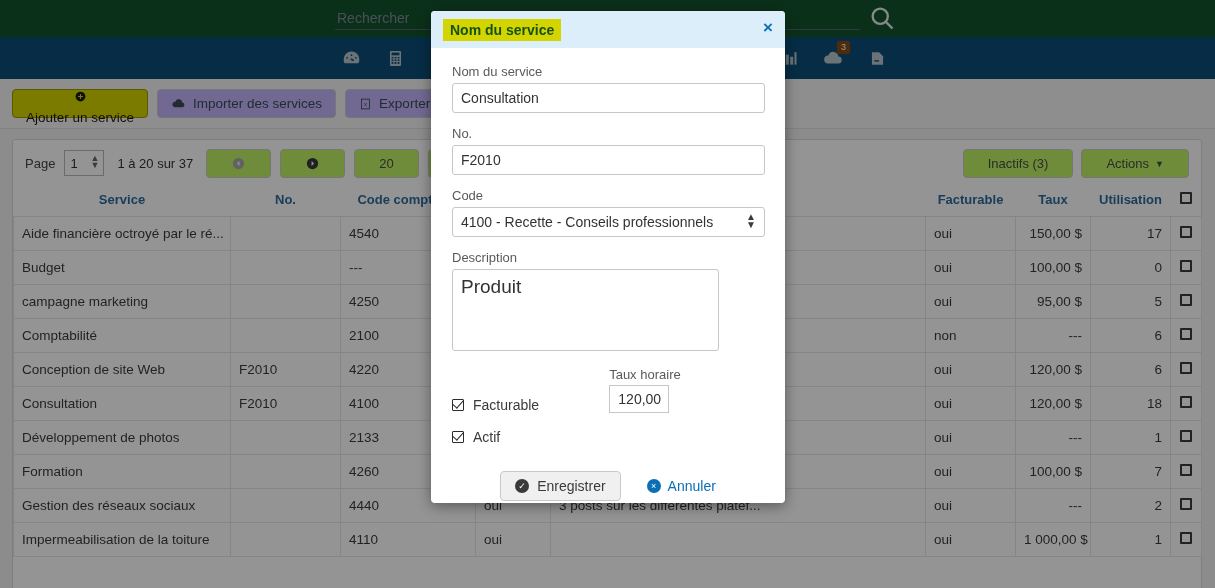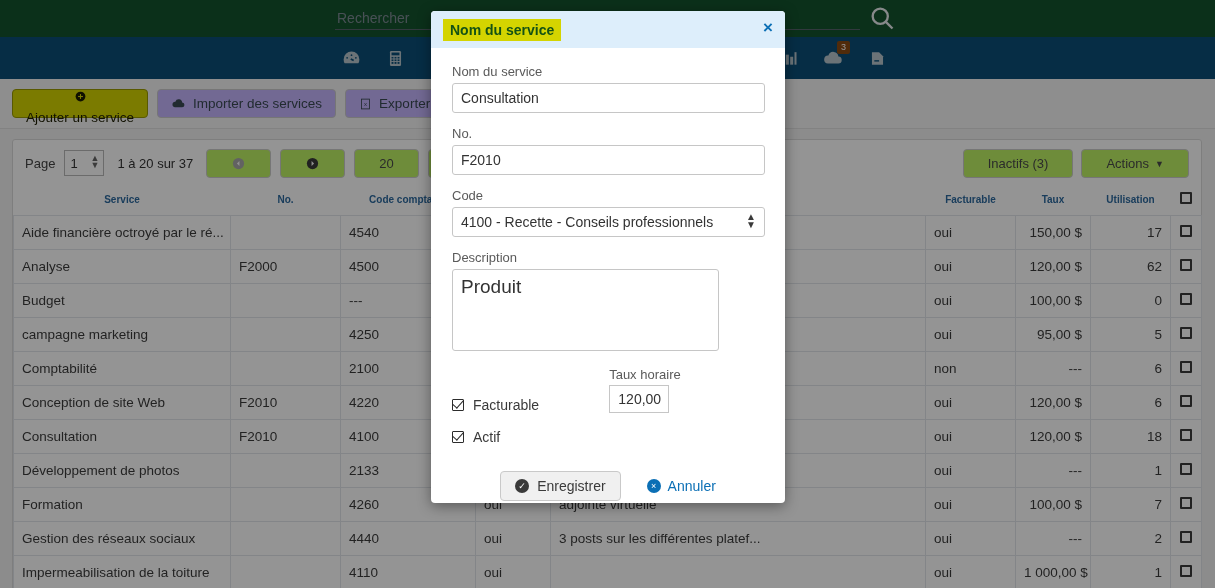--- a/index.html
+++ b/index.html
@@ -106,21 +106,21 @@
   }
   .pbtn.icon { min-width: 40px; }
   .pager-right {
     position: absolute; right: 12px; top: 9px;
     display: flex; gap: 8px;
   }
 
   
   table.grid { width: 100%; border-collapse: collapse; table-layout: fixed; }
   table.grid th {
-    font-size: 10px; color: #2d6a9f; font-weight: bold;
+    font-size: 13px; color: #2d6a9f; font-weight: bold;
     padding: 6px 8px 9px; text-align: left;
   }
   table.grid th.r, table.grid td.r { text-align: right; }
   table.grid th.c, table.grid td.c { text-align: center; }
   table.grid td {
     font-size: 13.5px; color: #3c3c3c;
     padding: 9px 8px; border: 1px solid #e2e6ea;
     height: 32px; overflow: hidden; white-space: nowrap;
   }
   .chk {
@@ -384,31 +384,20 @@
             <td class=""></td>
             <td class="">4540</td>
             <td class=""></td>
             <td class=""></td>
             <td class="">oui</td>
             <td class="r">150,00 $</td>
             <td class="r">17</td>
             <td class="c"><span class="chk"></span></td>
           </tr>
           <tr>
-            <td class="">Analyse</td>
-            <td class="">F2000</td>
-            <td class="">4500</td>
-            <td class=""></td>
-            <td class=""></td>
-            <td class="">oui</td>
-            <td class="r">120,00 $</td>
-            <td class="r">62</td>
-            <td class="c"><span class="chk"></span></td>
-          </tr>
-          <tr>
             <td class="">Budget</td>
             <td class=""></td>
             <td class="">---</td>
             <td class=""></td>
             <td class=""></td>
             <td class="">oui</td>
             <td class="r">100,00 $</td>
             <td class="r">0</td>
             <td class="c"><span class="chk"></span></td>
           </tr>

